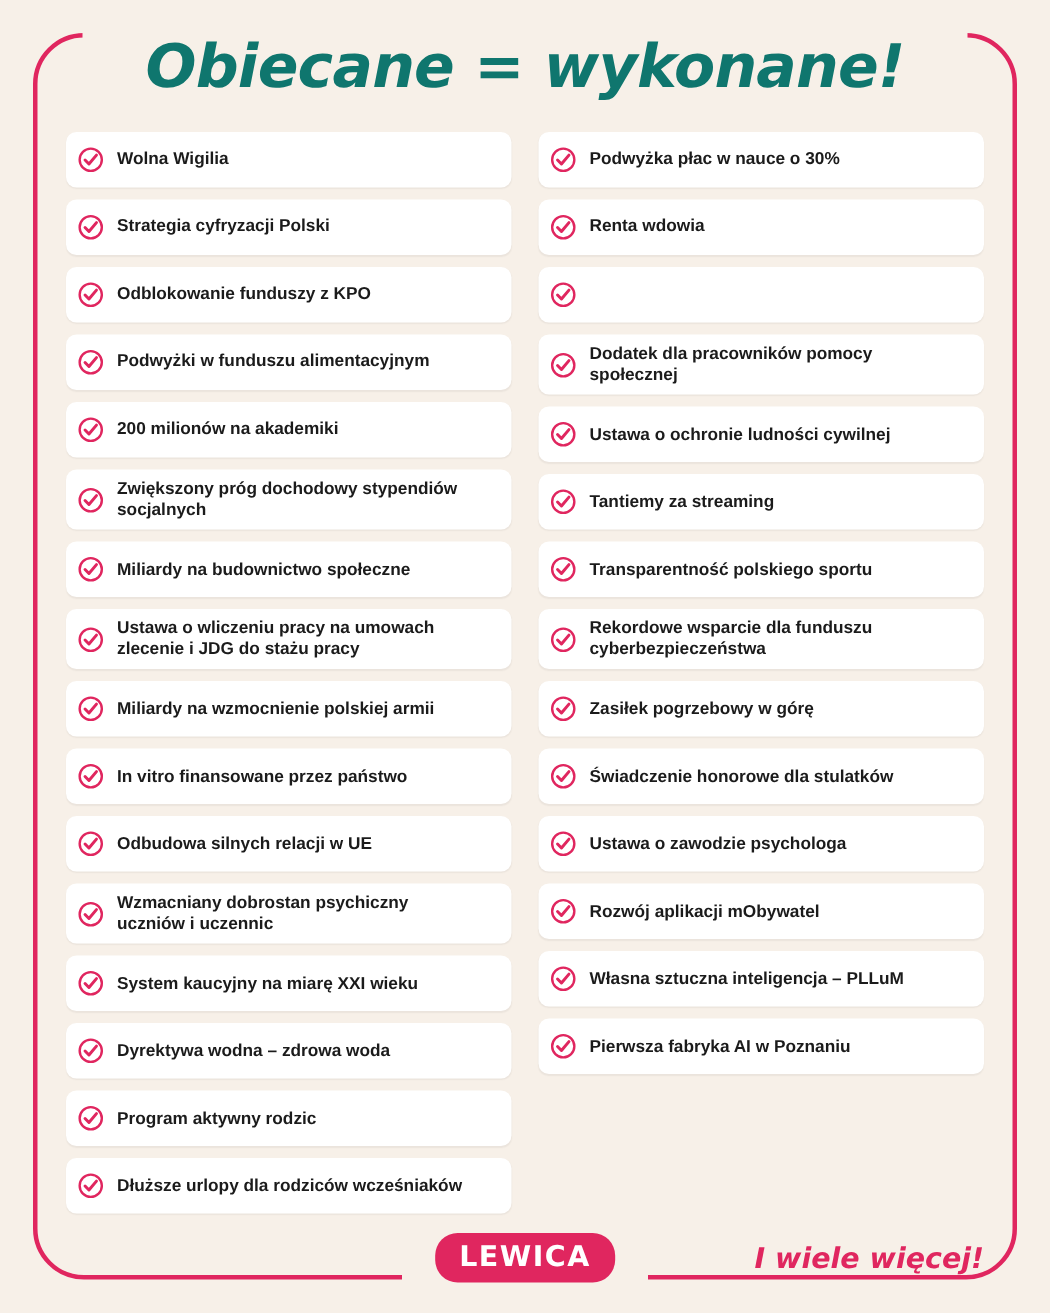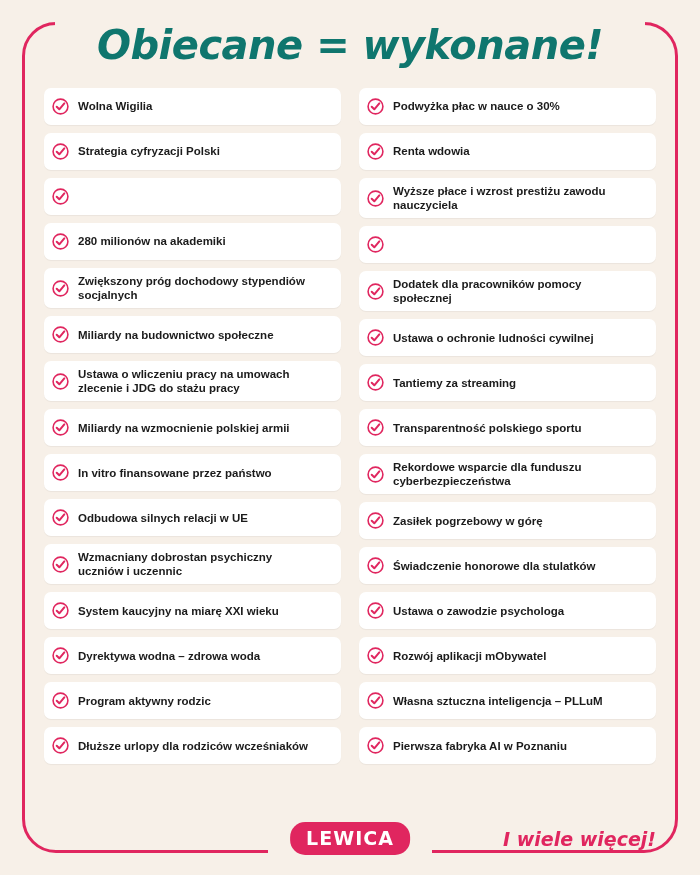--- a/index.html
+++ b/index.html
@@ -167,29 +167,39 @@
           </span>
           <span class="label">Strategia cyfryzacji Polski</span>
         </div>
         <div class="item">
           <span class="check">
             <svg width="17" height="17" viewBox="0 0 17 17">
               <circle cx="8.5" cy="8.5" r="7.4" fill="none" stroke="#e0265f" stroke-width="1.6"></circle>
               <path d="M4.7 8.7 L7.3 11.3 L12.3 5.4" fill="none" stroke="#e0265f" stroke-width="2" stroke-linecap="round" stroke-linejoin="round"></path>
             </svg>
           </span>
-        </div>
-        <div class="item">
-          <span class="check">
-            <svg width="17" height="17" viewBox="0 0 17 17">
-              <circle cx="8.5" cy="8.5" r="7.4" fill="none" stroke="#e0265f" stroke-width="1.6"></circle>
-              <path d="M4.7 8.7 L7.3 11.3 L12.3 5.4" fill="none" stroke="#e0265f" stroke-width="2" stroke-linecap="round" stroke-linejoin="round"></path>
-            </svg>
-          </span>
-          <span class="label">280 milionów na akademiki</span>
+          <span class="label">Odblokowanie funduszy z KPO</span>
+        </div>
+        <div class="item">
+          <span class="check">
+            <svg width="17" height="17" viewBox="0 0 17 17">
+              <circle cx="8.5" cy="8.5" r="7.4" fill="none" stroke="#e0265f" stroke-width="1.6"></circle>
+              <path d="M4.7 8.7 L7.3 11.3 L12.3 5.4" fill="none" stroke="#e0265f" stroke-width="2" stroke-linecap="round" stroke-linejoin="round"></path>
+            </svg>
+          </span>
+          <span class="label">Podwyżki w funduszu alimentacyjnym</span>
+        </div>
+        <div class="item">
+          <span class="check">
+            <svg width="17" height="17" viewBox="0 0 17 17">
+              <circle cx="8.5" cy="8.5" r="7.4" fill="none" stroke="#e0265f" stroke-width="1.6"></circle>
+              <path d="M4.7 8.7 L7.3 11.3 L12.3 5.4" fill="none" stroke="#e0265f" stroke-width="2" stroke-linecap="round" stroke-linejoin="round"></path>
+            </svg>
+          </span>
+          <span class="label">200 milionów na akademiki</span>
         </div>
         <div class="item">
           <span class="check">
             <svg width="17" height="17" viewBox="0 0 17 17">
               <circle cx="8.5" cy="8.5" r="7.4" fill="none" stroke="#e0265f" stroke-width="1.6"></circle>
               <path d="M4.7 8.7 L7.3 11.3 L12.3 5.4" fill="none" stroke="#e0265f" stroke-width="2" stroke-linecap="round" stroke-linejoin="round"></path>
             </svg>
           </span>
           <span class="label">Zwiększony próg dochodowy stypendiów socjalnych</span>
         </div>
@@ -303,29 +313,20 @@
           </span>
           <span class="label">Renta wdowia</span>
         </div>
         <div class="item">
           <span class="check">
             <svg width="17" height="17" viewBox="0 0 17 17">
               <circle cx="8.5" cy="8.5" r="7.4" fill="none" stroke="#e0265f" stroke-width="1.6"></circle>
               <path d="M4.7 8.7 L7.3 11.3 L12.3 5.4" fill="none" stroke="#e0265f" stroke-width="2" stroke-linecap="round" stroke-linejoin="round"></path>
             </svg>
           </span>
-          <span class="label">Wyższe płace i wzrost prestiżu zawodu nauczyciela</span>
-        </div>
-        <div class="item">
-          <span class="check">
-            <svg width="17" height="17" viewBox="0 0 17 17">
-              <circle cx="8.5" cy="8.5" r="7.4" fill="none" stroke="#e0265f" stroke-width="1.6"></circle>
-              <path d="M4.7 8.7 L7.3 11.3 L12.3 5.4" fill="none" stroke="#e0265f" stroke-width="2" stroke-linecap="round" stroke-linejoin="round"></path>
-            </svg>
-          </span>
         </div>
         <div class="item">
           <span class="check">
             <svg width="17" height="17" viewBox="0 0 17 17">
               <circle cx="8.5" cy="8.5" r="7.4" fill="none" stroke="#e0265f" stroke-width="1.6"></circle>
               <path d="M4.7 8.7 L7.3 11.3 L12.3 5.4" fill="none" stroke="#e0265f" stroke-width="2" stroke-linecap="round" stroke-linejoin="round"></path>
             </svg>
           </span>
           <span class="label">Dodatek dla pracowników pomocy społecznej</span>
         </div>

